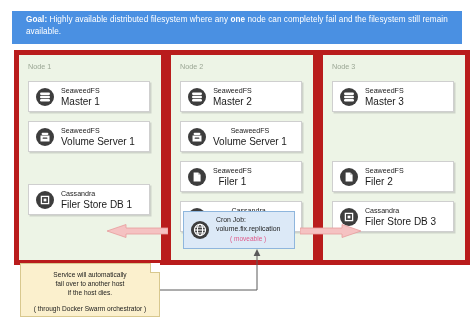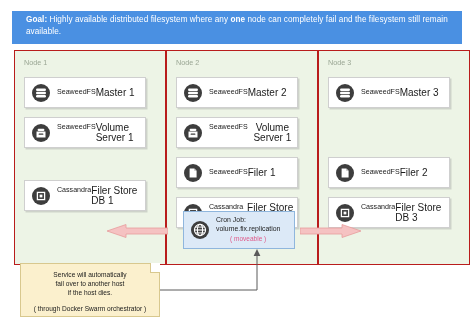--- a/index.html
+++ b/index.html
@@ -27,21 +27,21 @@
   }
   .goal-text b { font-weight: bold; }
 
   
   .node-col {
     position: absolute;
     top: 50px;
     width: 152px;
     height: 215px;
     background: #edf4e6;
-    border: 1px solid #b91c1c;
+    border: 5px solid #b91c1c;
   }
   #node-col-1 { left: 14px; }
   #node-col-2 { left: 166px; text-align: center; }
   #node-col-3 { left: 318px; }
 
   .node-title {
     position: absolute; left: 9px; top: 7px;
     font-size: 7.2px;
     color: #9aa694;
   }
@@ -57,21 +57,21 @@
     box-shadow: 1.5px 1.5px 0 rgba(150,150,150,0.35);
     display: flex; align-items: center;
     padding-left: 6px;
   }
   .svc-icon {
     width: 20px; height: 20px;
     flex: 0 0 20px;
     margin-right: 6px;
   }
   .svc-labels {
-    display: flex; justify-content: center;
+    display: flex; flex-direction: column; justify-content: center;
     line-height: 9.2px;
   }
   .svc-l1 { font-size: 7.1px; color: #1b1b1b; }
   .svc-l2 { font-size: 10px; color: #1b1b1b; }
 
   
   .cron-box {
     position: absolute;
     left: 183px; top: 211px;
     width: 112px; height: 38px;

